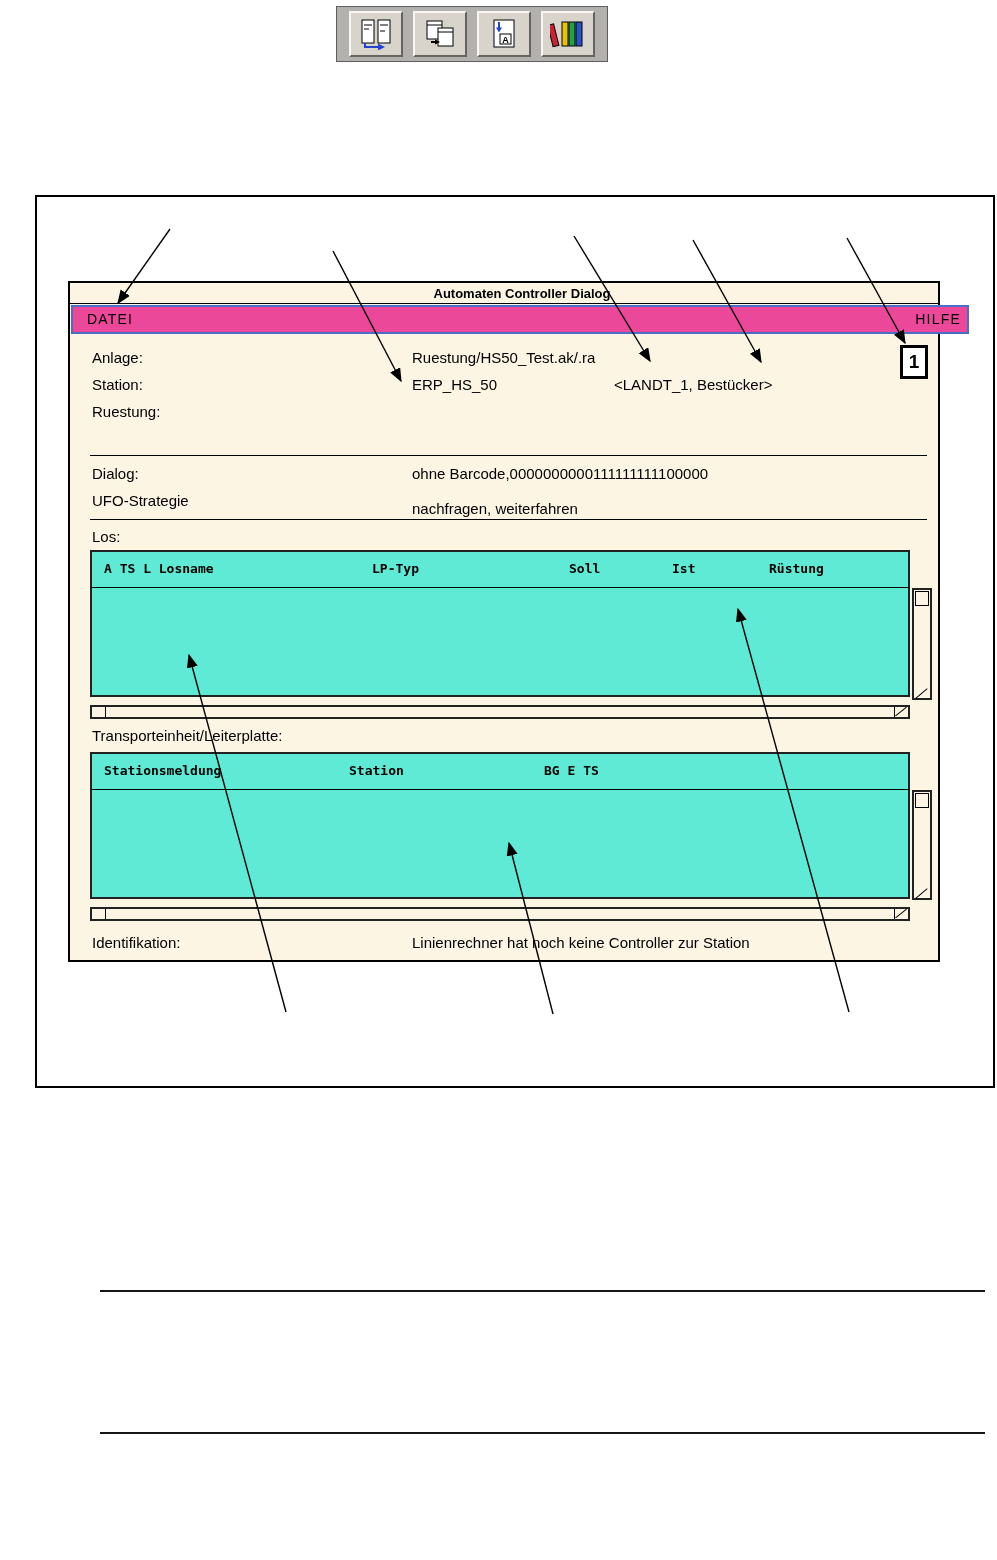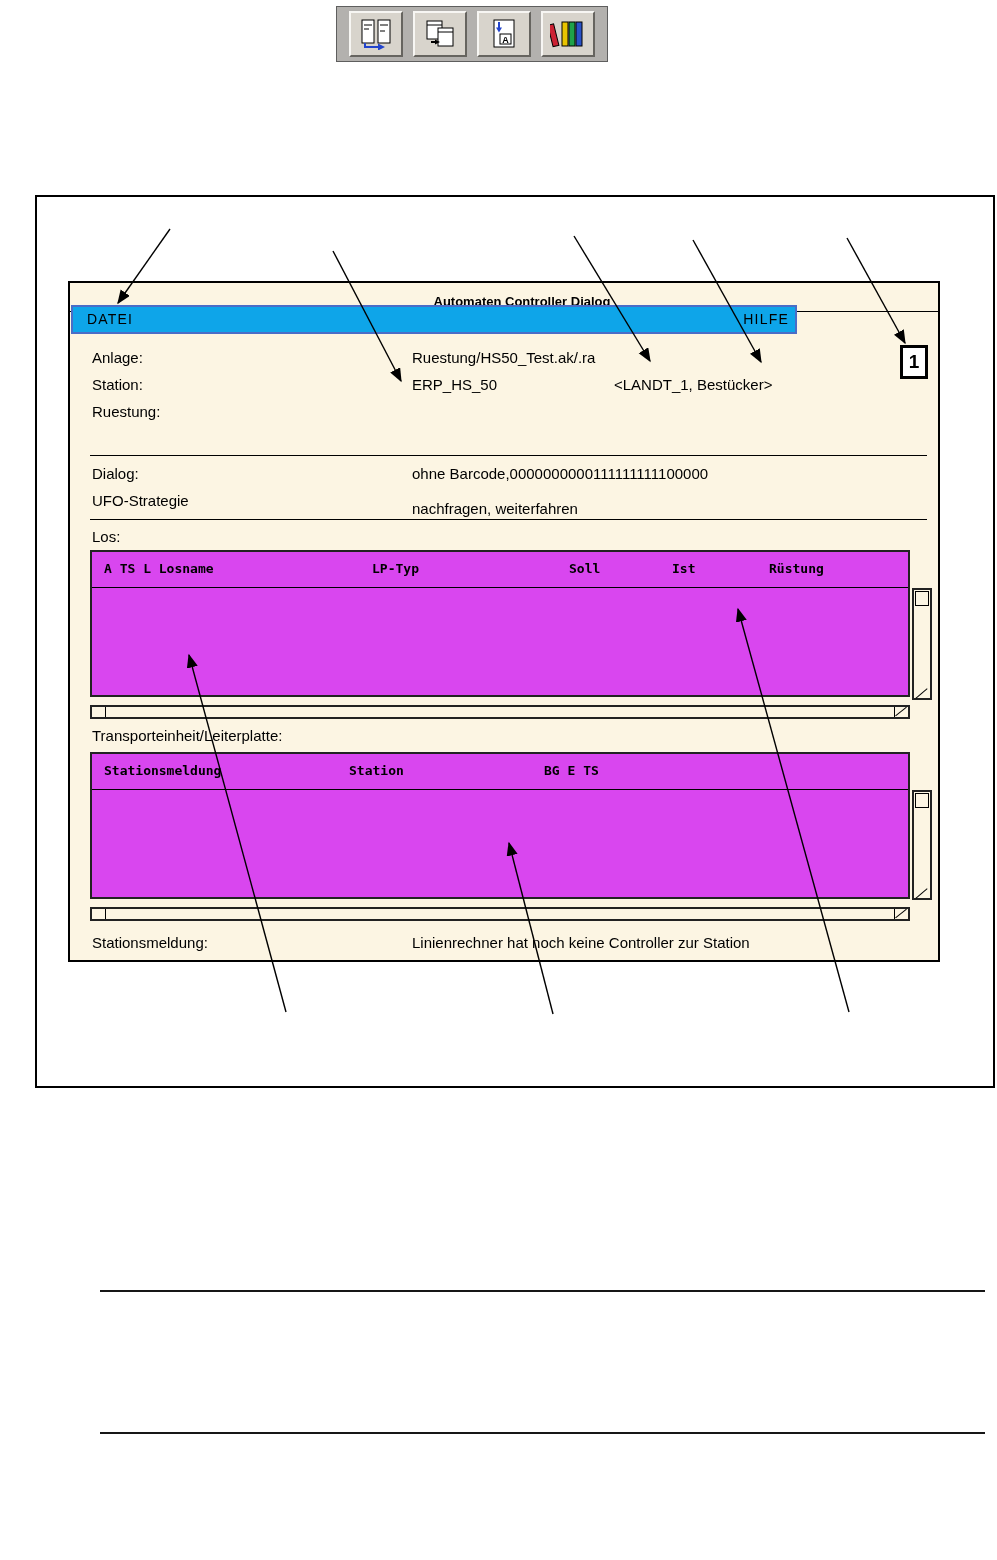--- a/index.html
+++ b/index.html
@@ -13,32 +13,32 @@
           border-top:2px solid #f7f6f3;border-left:2px solid #f7f6f3;
           border-right:2px solid #66645f;border-bottom:2px solid #66645f;
           display:flex;align-items:center;justify-content:center;padding:0;cursor:pointer;}
 
   
   .annot-box{position:absolute;left:35px;top:195px;width:956px;height:889px;border:2px solid #000;background:#fff;}
 
   
   .dialog{position:absolute;left:68px;top:281px;width:868px;height:677px;background:#fcf5e3;
           border:2px solid #000;font-size:15px;}
-  .d-title{position:absolute;left:0;top:8px;width:100%;height:21px;line-height:21px;text-align:center;
+  .d-title{position:absolute;left:0;top:0;width:100%;height:21px;line-height:21px;text-align:center;
            font-weight:bold;font-size:13px;border-bottom:1px solid #000;box-sizing:border-box;padding-left:36px;}
-  .d-menubar{position:absolute;left:1px;top:22px;width:726px;height:29px;background:#0ea5e9;
+  .d-menubar{position:absolute;left:1px;top:22px;width:898px;height:29px;background:#ec4899;
              border:2px solid #4a6dc7;box-sizing:border-box;}
   .menu-item{position:absolute;top:4px;font-size:14px;letter-spacing:1.2px;cursor:pointer;}
   .lbl{position:absolute;left:22px;white-space:pre;}
   .val{position:absolute;left:342px;white-space:pre;}
   .val2{position:absolute;left:544px;white-space:pre;}
   .d-hr{position:absolute;left:20px;width:837px;border-top:1px solid #000;height:0;}
 
   .tbl{position:absolute;left:20px;width:820px;height:147px;border:2px solid #222;
-       background:#d946ef;box-sizing:border-box;}
+       background:#5eead4;box-sizing:border-box;}
   .th{position:absolute;top:9px;font-family:"DejaVu Sans Mono",monospace;font-weight:bold;
       font-size:13px;white-space:pre;}
   .th-line{position:absolute;left:0;right:0;top:35px;border-top:1px solid #000;}
 
   .vscroll{position:absolute;left:842px;width:20px;border:2px solid #222;background:#fcf5e3;box-sizing:border-box;}
   .vthumb{position:absolute;left:1px;top:1px;width:12px;height:13px;border:1px solid #000;background:#fcf5e3;}
   .vdiag{position:absolute;left:0px;bottom:4px;width:15px;height:1px;background:#000;transform:rotate(-40deg);}
 
   .hscroll{position:absolute;left:20px;width:820px;height:14px;border:2px solid #222;background:#fcf5e3;box-sizing:border-box;}
   .hbox-l{position:absolute;left:0;top:0;bottom:0;width:13px;border-right:1px solid #000;}
@@ -164,21 +164,21 @@
       <div class="vthumb"></div>
       <span class="vdiag"></span>
     </div>
     <div class="hscroll" style="top:624px">
       <div class="hbox-l"></div>
       <div class="hbox-r">
           <span class="hdiag"></span>
         </div>
     </div>
 
-    <span class="lbl" style="top:651px">Stationsmeldung:</span>
+    <span class="lbl" style="top:651px">Identifikation:</span>
     <span class="val" style="top:651px">Linienrechner hat noch keine Controller zur Station</span>
 
     <div class="badge">1</div>
   </div>
 
   <svg class="arrows" width="997" height="1560">
     <defs>
       <marker id="ah" markerWidth="12" markerHeight="10" refX="9" refY="4" orient="auto">
         <path d="M0,0 L10,4 L0,8 z" fill="#000"></path>
       </marker>

